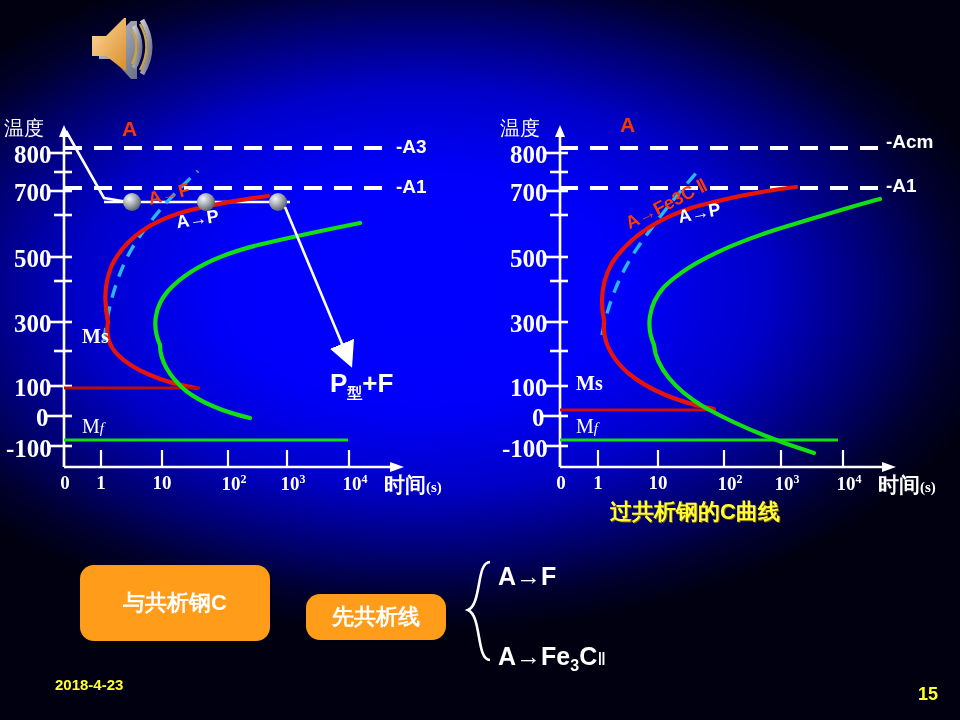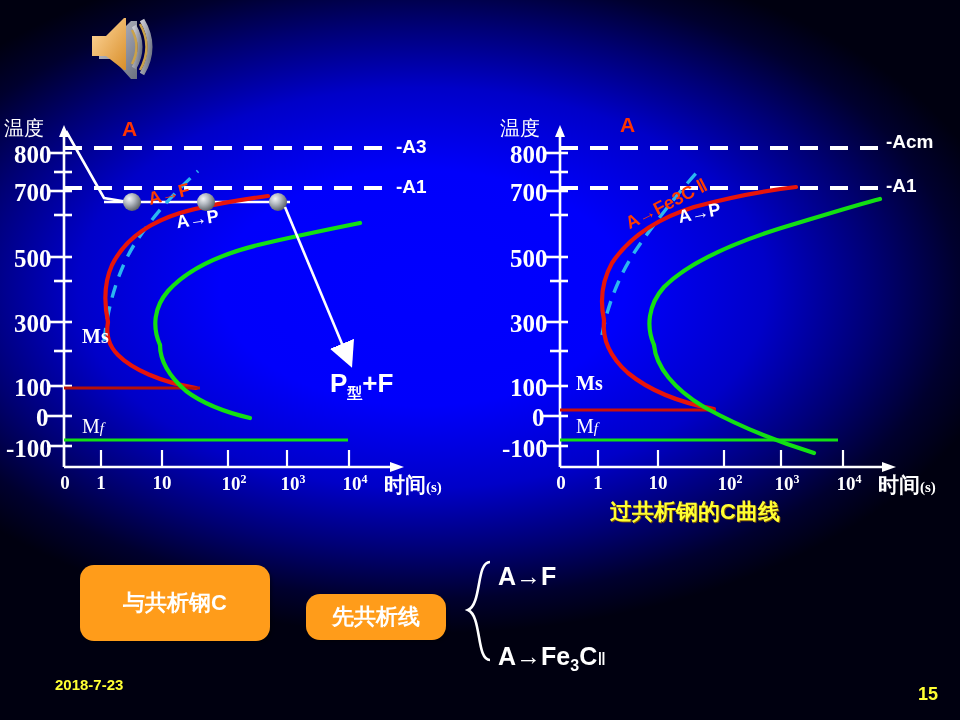--- a/index.html
+++ b/index.html
@@ -348,16 +348,16 @@
     <path d="M30 4 C16 4 22 46 8 52 C22 58 16 102 30 102" stroke="#ffffff" stroke-width="2.6" fill="none"></path>
   </svg>
 
   <div class="formula" style="left:498px;top:562px;">A→F</div>
 
   <div class="formula" style="left:498px;top:642px;">
     <span>A→Fe</span><sub>3</sub><span>C</span><span class="rn">Ⅱ</span>
   </div>
 
 
-  <div id="date">2018-7-23</div>
+  <div id="date">2018-4-23</div>
   <div id="pagenum">15</div>
 
 </div>
 
 </body></html>

